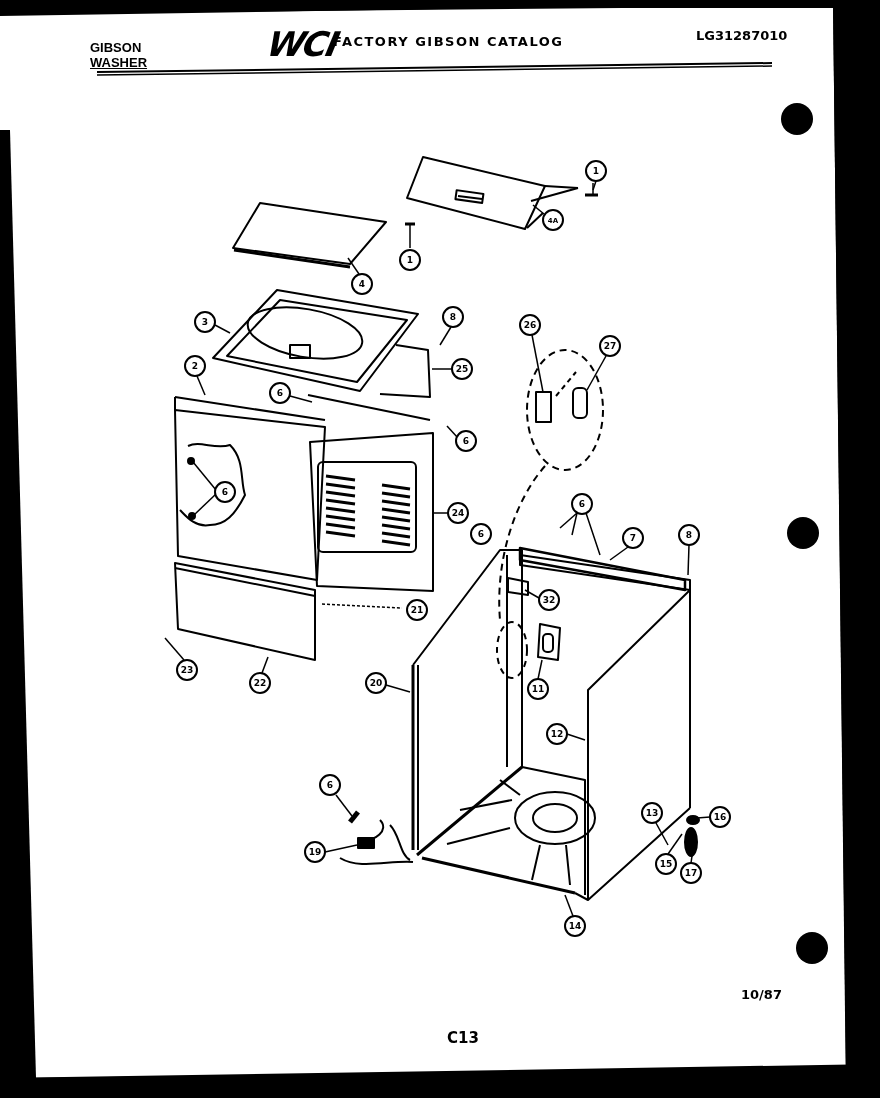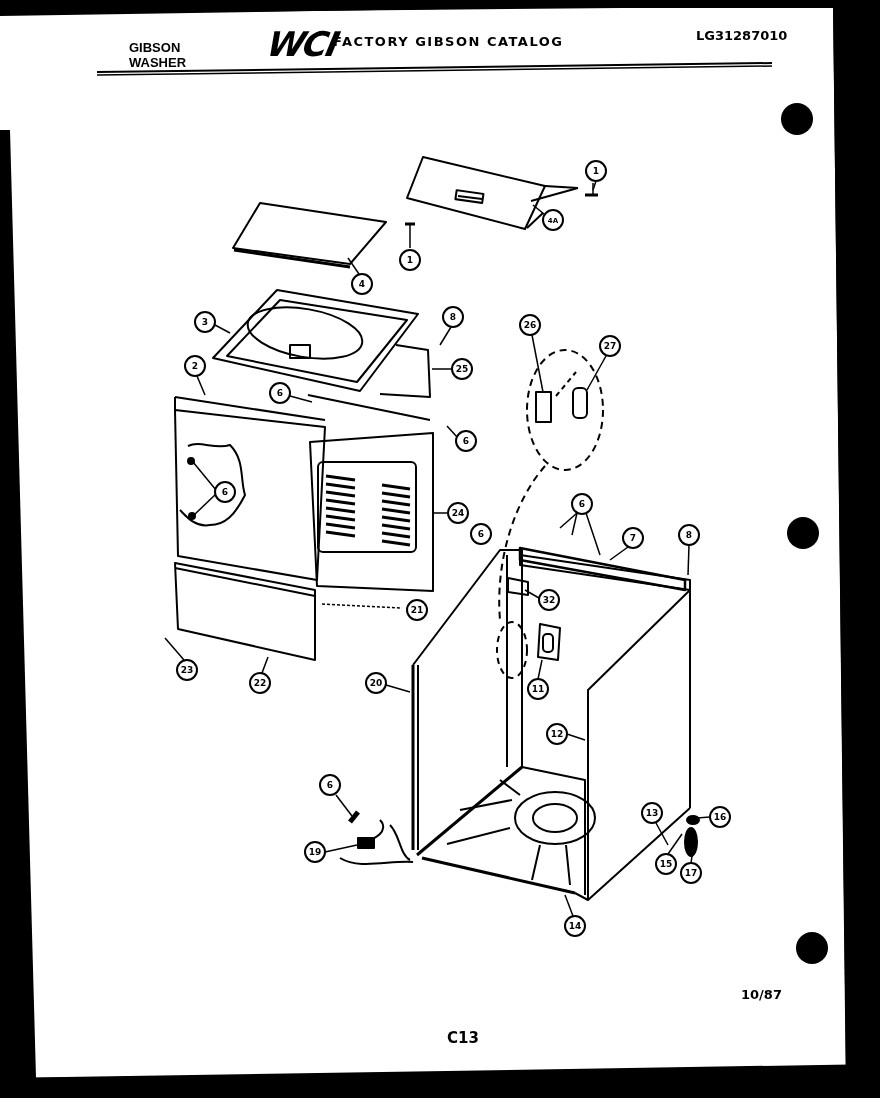--- a/index.html
+++ b/index.html
@@ -1,19 +1,19 @@
 <!DOCTYPE html>
 <html><head>
 <meta charset="utf-8">
 <style>
   html,body{margin:0;padding:0;background:#000;}
   body{width:880px;height:1098px;position:relative;overflow:hidden;font-family:"Liberation Sans",sans-serif;}
   .page{position:absolute;left:0;top:0;width:880px;height:1098px;}
   .paper{position:absolute;left:0;top:0;width:880px;height:1098px;}
-  .brand{position:absolute;left:90px;top:40px;font-size:13px;line-height:15px;font-weight:bold;margin-left:39px;}
+  .brand{position:absolute;left:90px;top:40px;font-size:13px;line-height:15px;font-weight:bold;}
   .brand div{white-space:nowrap;}
   .logo{position:absolute;left:268px;top:24px;font-size:34px;font-style:italic;font-weight:900;letter-spacing:-2px;transform:skewX(-12deg);font-family:"DejaVu Sans",sans-serif;}
   .cat-title{position:absolute;left:333px;top:34px;font-size:13px;font-weight:bold;letter-spacing:1.5px;white-space:nowrap;font-family:"DejaVu Sans",sans-serif;}
   .model{position:absolute;left:696px;top:28px;font-size:13px;font-weight:bold;white-space:nowrap;font-family:"DejaVu Sans",sans-serif;}
   .page-code{position:absolute;left:447px;top:1029px;font-size:15px;font-weight:bold;font-family:"DejaVu Sans",sans-serif;}
   .date{position:absolute;left:741px;top:987px;font-size:13px;font-weight:bold;font-family:"DejaVu Sans",sans-serif;}
   svg text{font-family:"DejaVu Sans",sans-serif;font-weight:bold;}
 </style>
 </head>
 <body>
@@ -255,21 +255,21 @@
       <text x="652" y="816">13</text>
       <text x="720" y="820">16</text>
       <text x="666" y="867">15</text>
       <text x="691" y="876">17</text>
       <text x="575" y="929">14</text>
     </g>
   </svg>
 
   <div class="brand">
     <div>GIBSON</div>
-    <div style="text-align:center;">WASHER</div>
+    <div style="text-decoration:underline;text-align:center;">WASHER</div>
   </div>
   <div class="logo">WCI</div>
   <div class="cat-title">FACTORY GIBSON CATALOG</div>
   <div class="model">LG31287010</div>
 
   <div class="page-code">C13</div>
   <div class="date">10/87</div>
 </div>
 
 </body></html>

